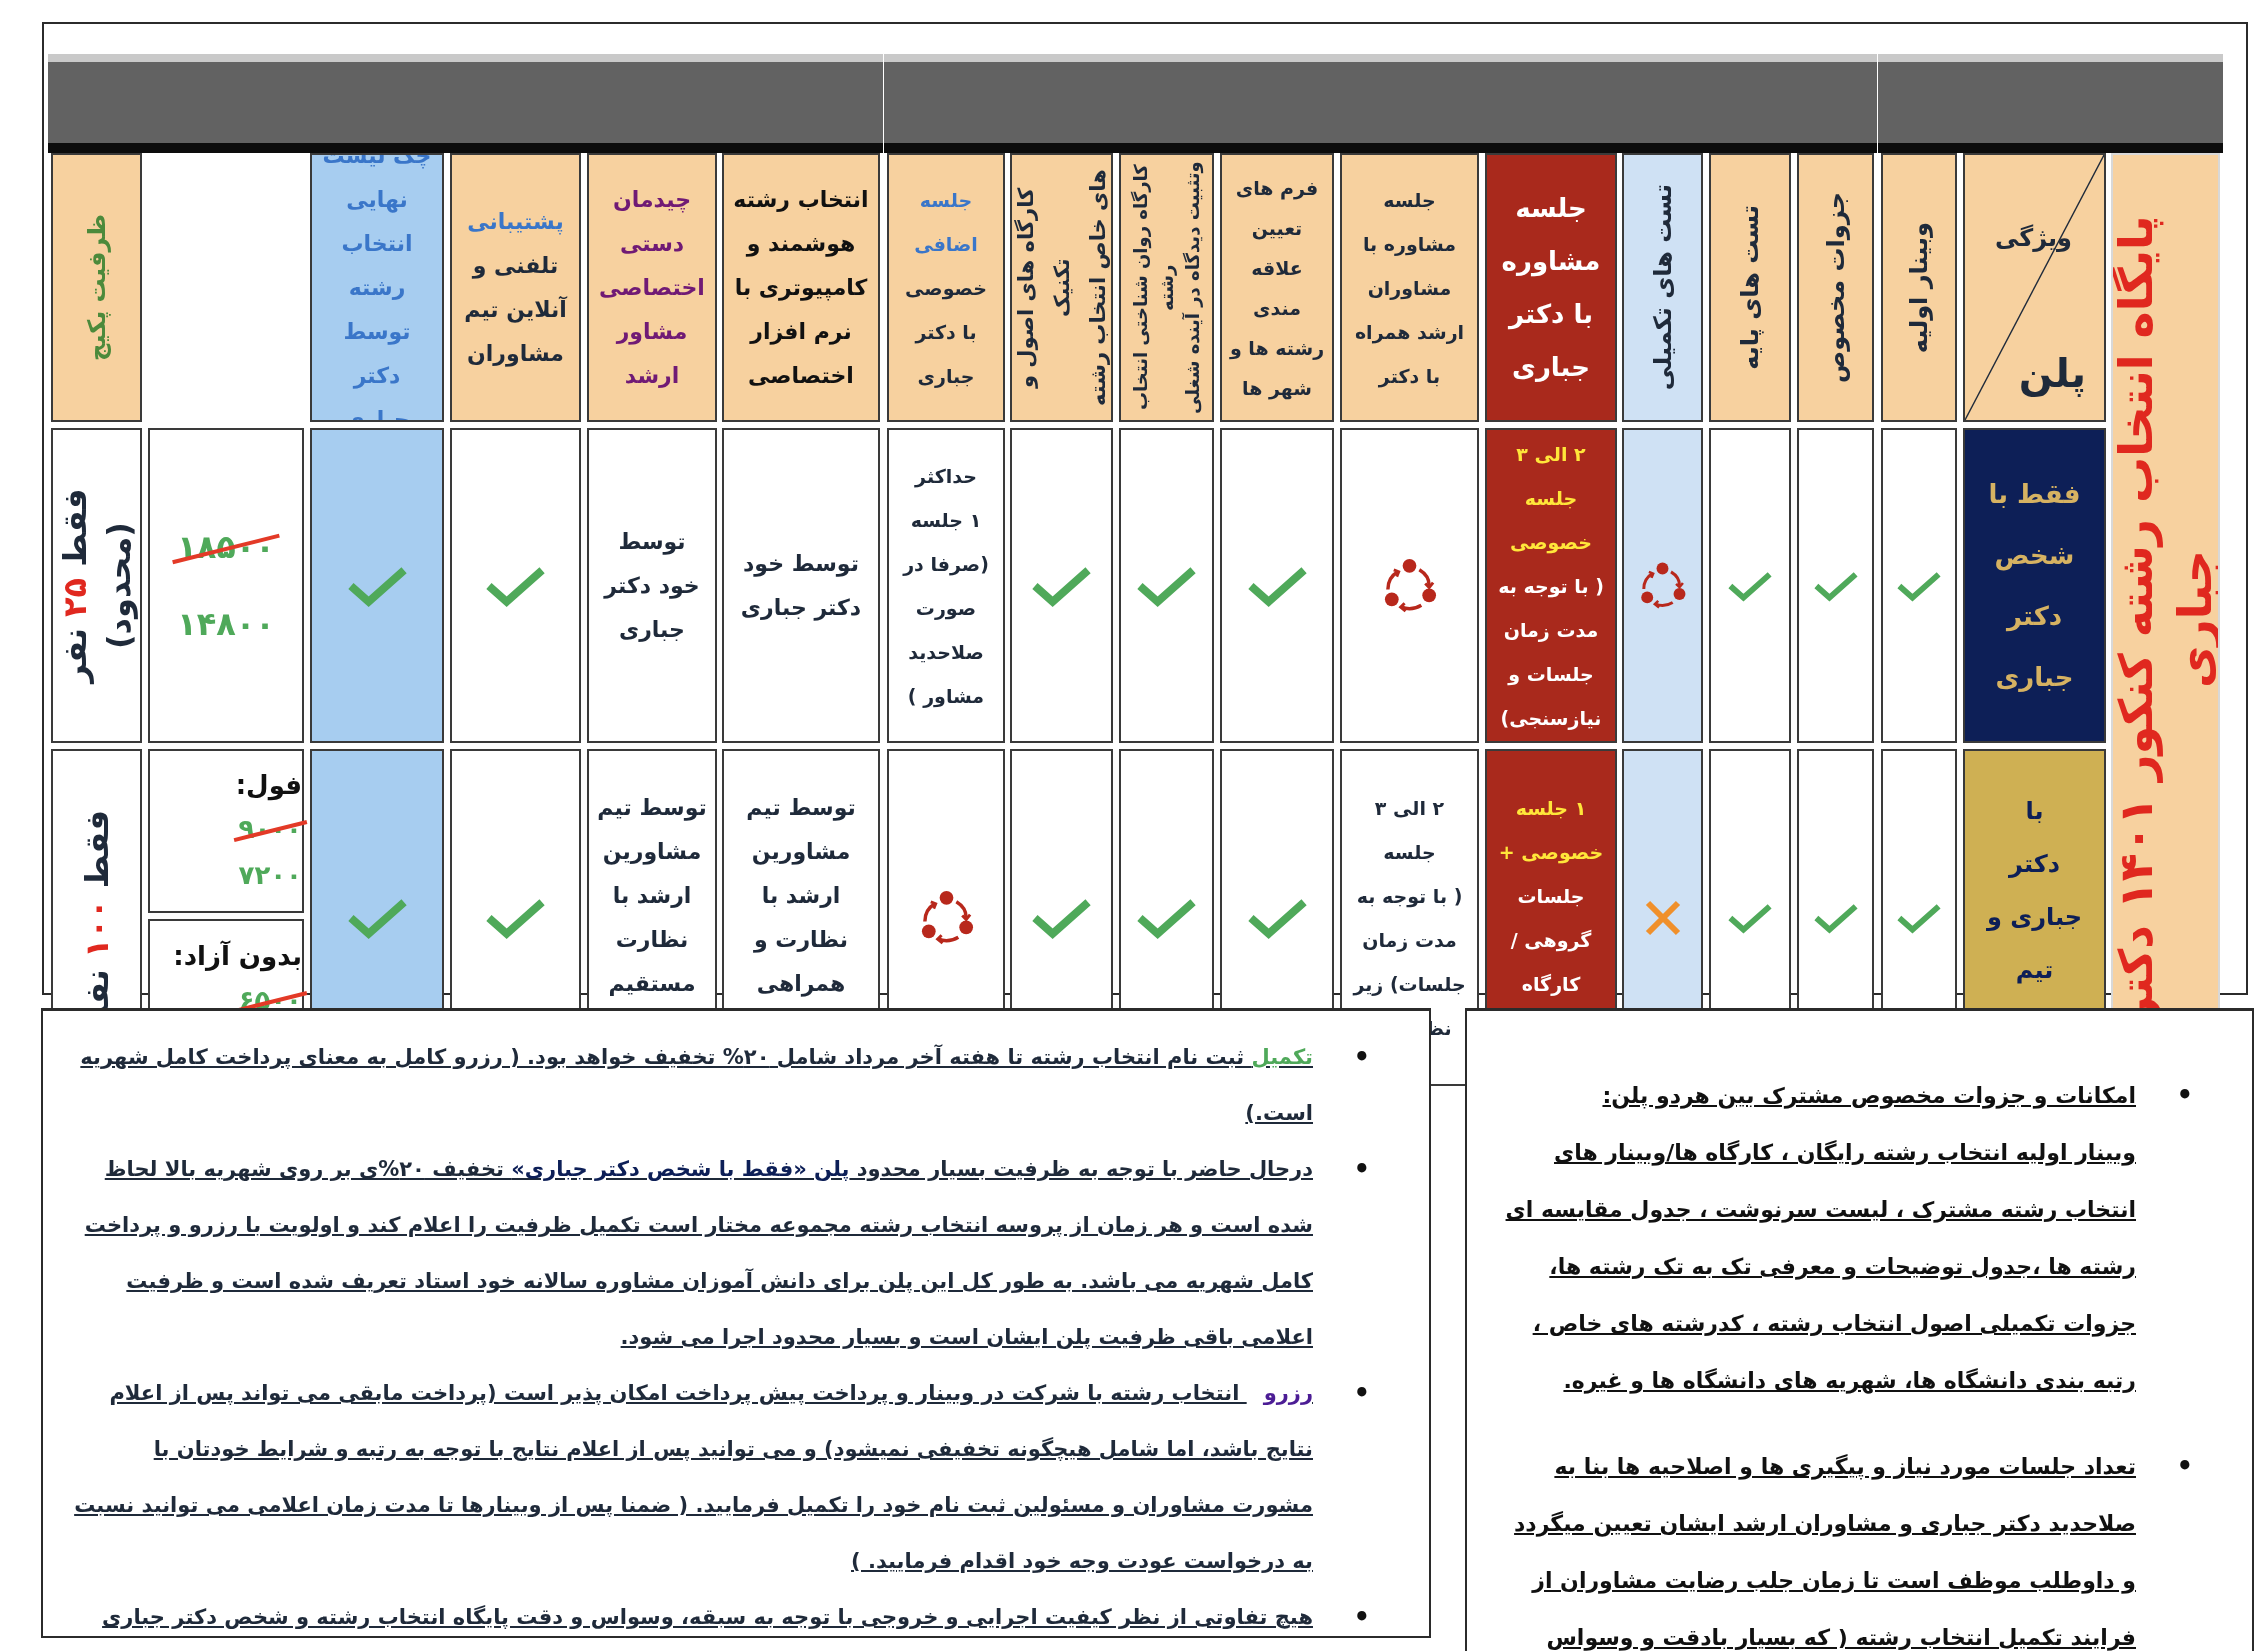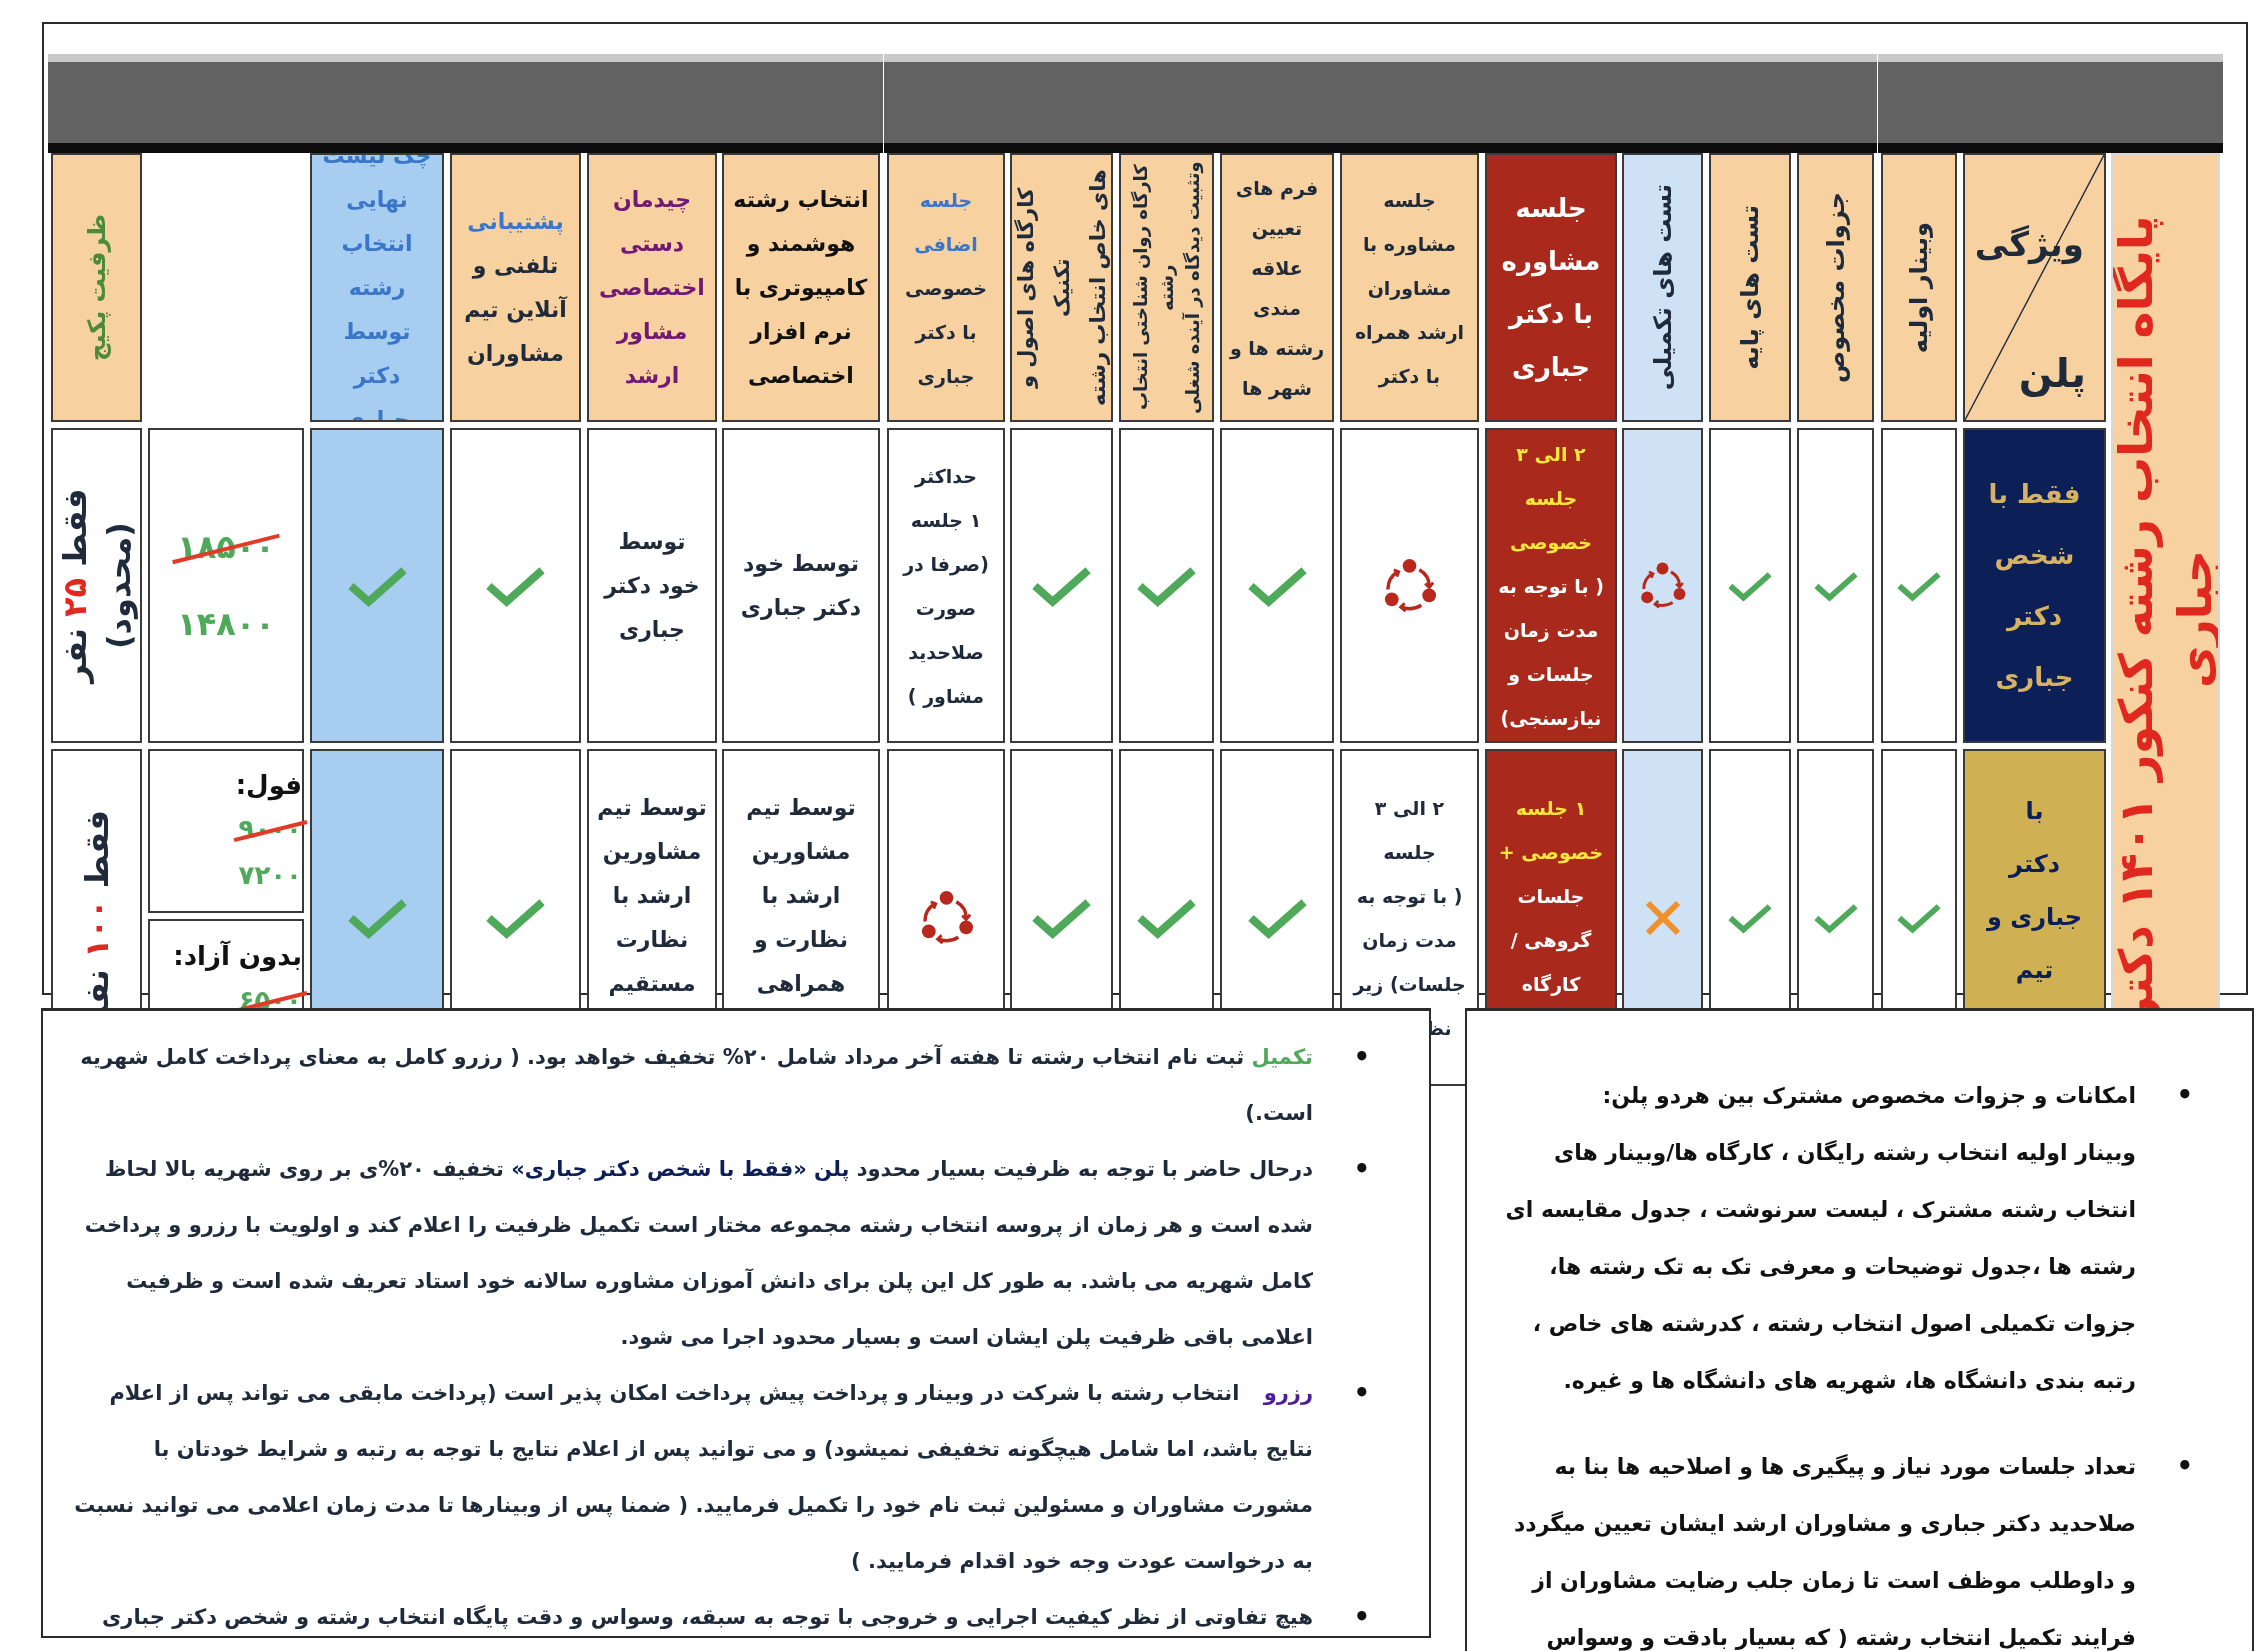--- a/index.html
+++ b/index.html
@@ -28,35 +28,35 @@
   .vert-sm { font-size: 18px; line-height: 26px; }
   .accent-blue { color: #3a76c9; }
   .accent-green { color: #4c8a3b; }
   .yellow { color: #ffe63a; }
 
   .check svg, .cross svg, .cycle svg { display: block; }
 
   .title-vert { writing-mode: vertical-rl; transform: rotate(180deg); color: #e0281f; font-size: 46px; line-height: 59px; letter-spacing: 1px; }
 
   .diag { position: absolute; inset: 0; }
-  .diag-top { position: absolute; top: 69px; right: 20px; font-size: 34px; text-align: center; }
+  .diag-top { position: absolute; top: 69px; right: 32px; font-size: 24px; text-align: center; }
   .diag-bot { position: absolute; bottom: 24px; right: 18px; font-size: 40px; color: #1f2a3a; }
 
   .price { font-family: "DejaVu Sans", sans-serif; color: #4fa95a; font-size: 32px; line-height: 77px; position: relative; }
   .price-sm { font-size: 26px; line-height: 46px; }
   .strike::after { content: ""; position: absolute; left: -6px; right: -6px; top: 50%; height: 4px; background: #e33a27; transform: rotate(-14deg); }
   .price-label { font-size: 26px; color: #111; line-height: 42px; }
   .sub { position: absolute; left: 3px; right: 3px; border: 2px solid #3a3a3a; background: #fff; display: flex; flex-direction: column; align-items: flex-start; justify-content: center; direction: rtl; }
 
   .cap { writing-mode: vertical-rl; transform: rotate(180deg); font-size: 32px; line-height: 44px; color: #1f2a3a; }
   .cap .num { color: #e0281f; }
 
   .notes { position: absolute; border: 2px solid #2b2b2b; border-top-width: 3px; background: #fff; direction: rtl; padding: 18px 59px 10px 30px; }
   .notes ul { list-style: none; }
-  .notes li { position: relative; padding-right: 57px; font-size: 21px; line-height: 56px; color: #1f2a3a; }
+  .notes li { position: relative; padding-right: 57px; font-size: 21px; line-height: 56px; color: #1f2a3a; text-decoration: underline; }
   .notes li::before { content: "•"; position: absolute; right: 0; top: 0; font-size: 26px; color: #111; }
   .notes.right li { font-size: 22px; line-height: 57px; color: #111; }
   .kw-green { color: #4fa95a; }
   .kw-orange { color: #4c1d95; margin-left: 17px; }
   .kw-navy { color: #0d1f57; }
 </style>
 </head>
 <body>
 
 <div class="frame"></div>

